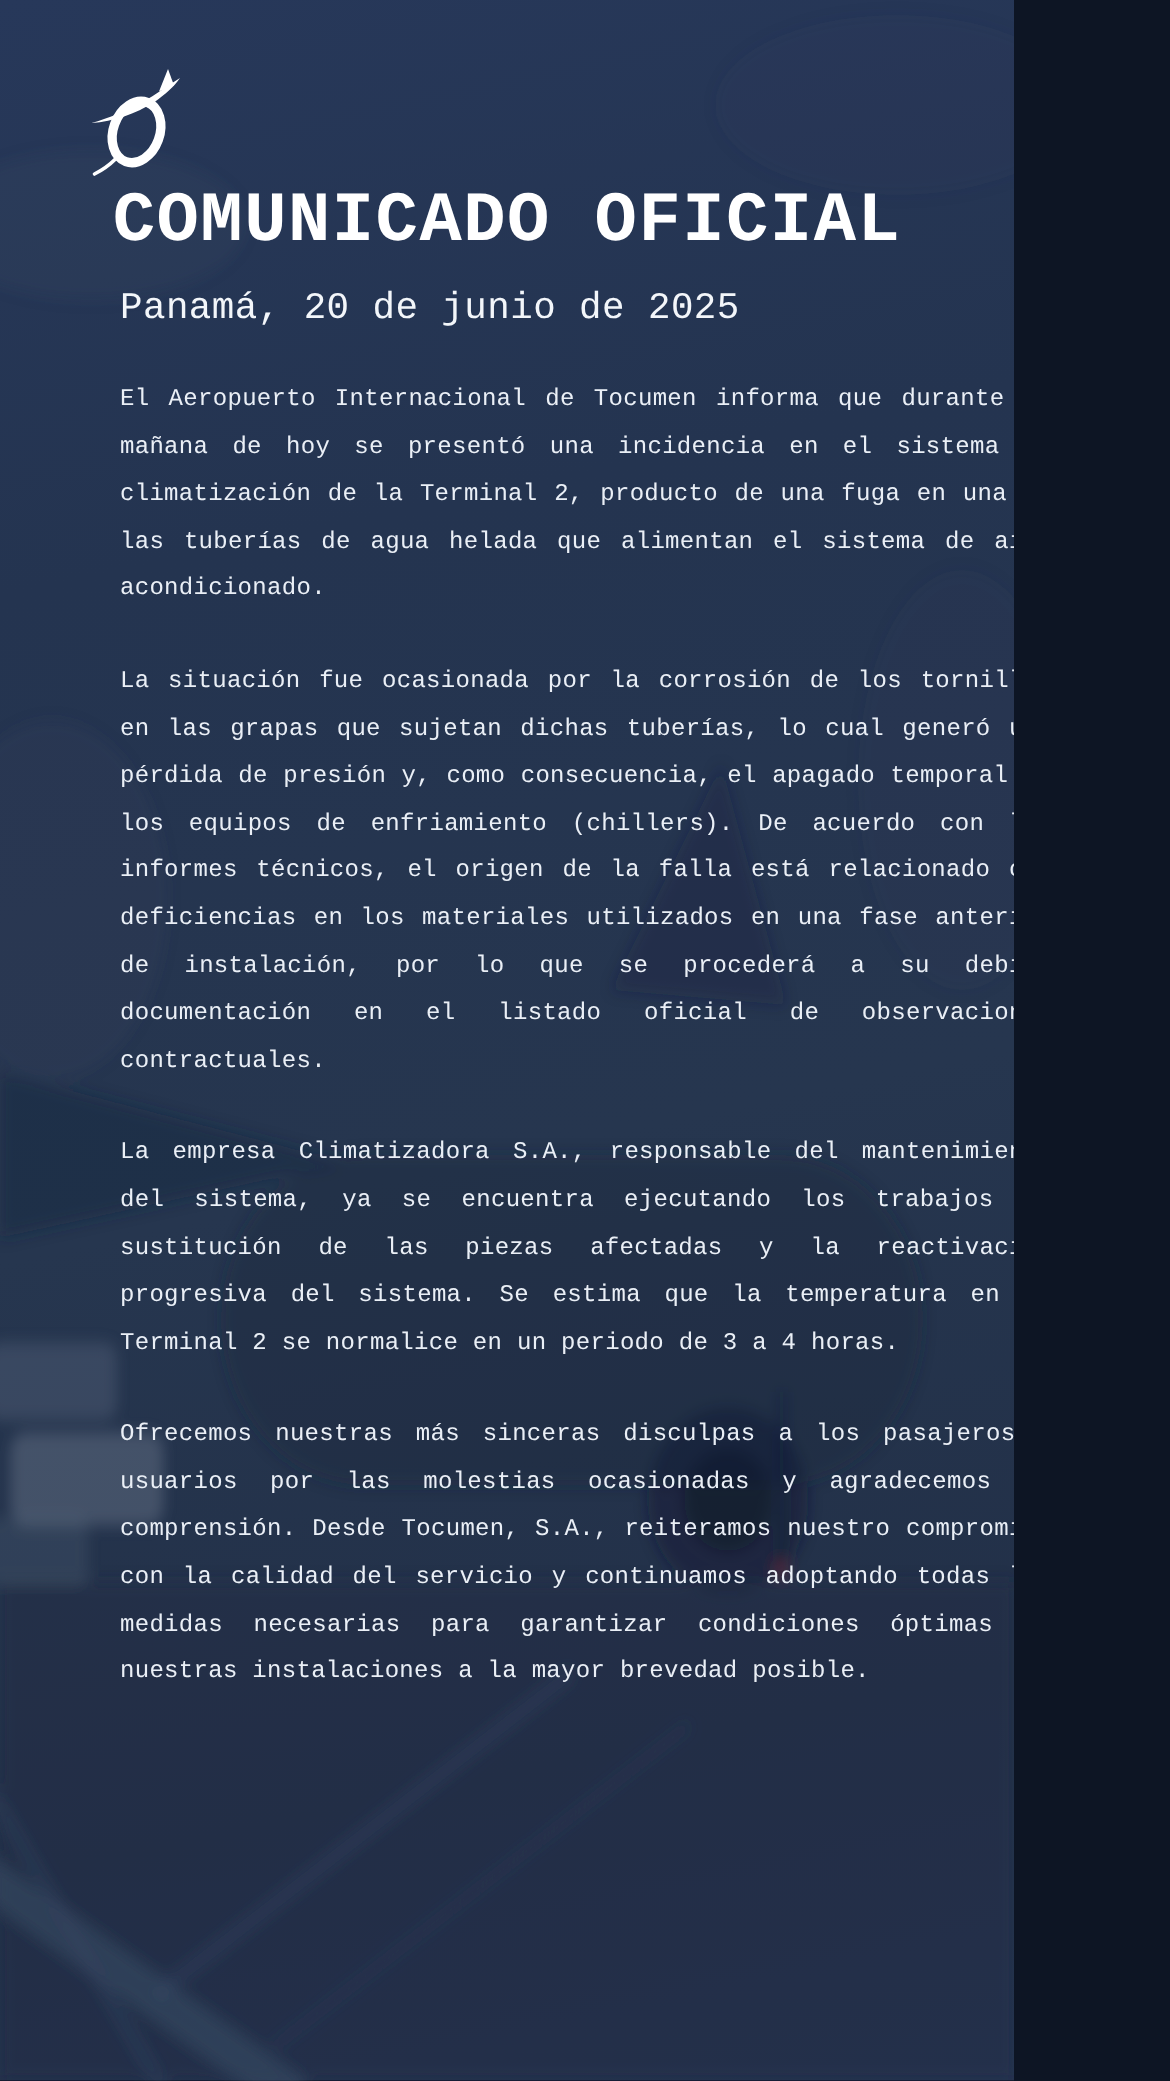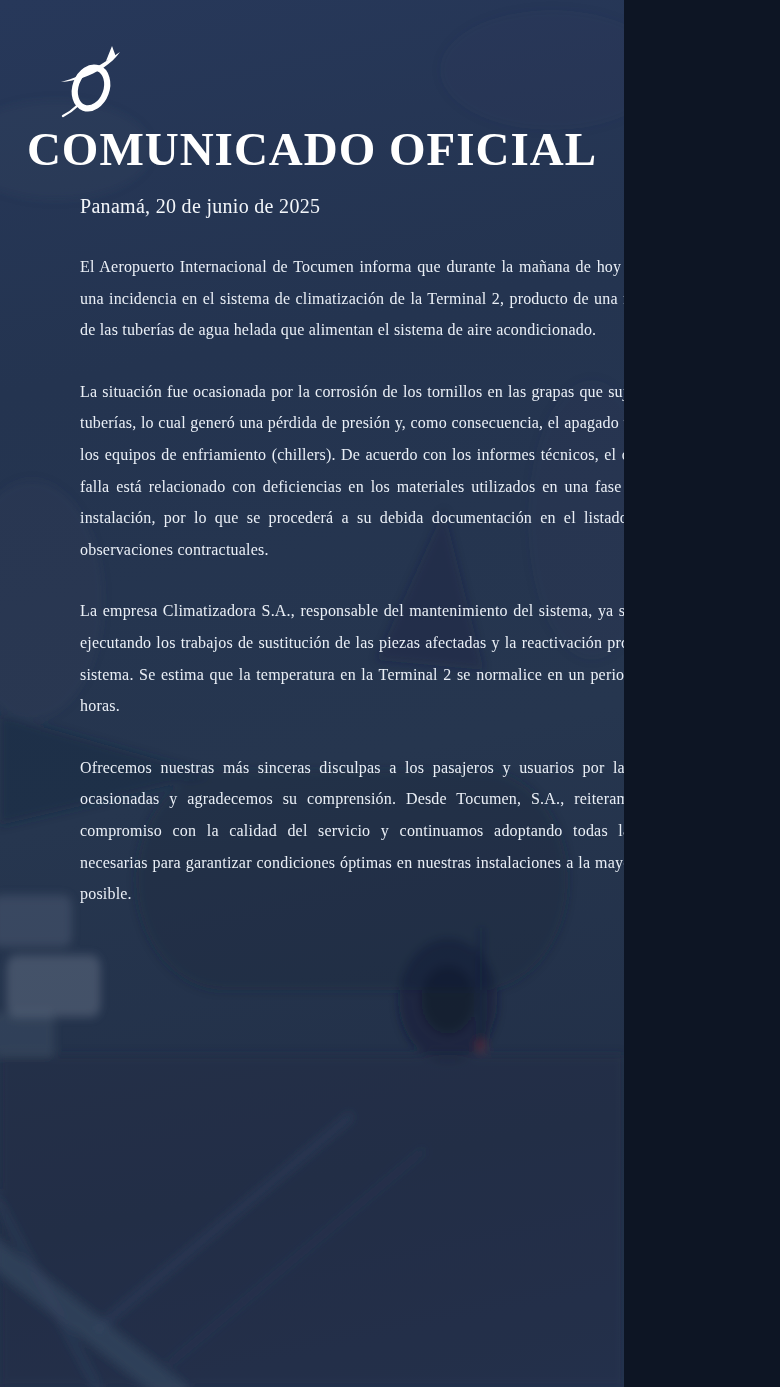--- a/index.html
+++ b/index.html
@@ -1,22 +1,22 @@
 <!DOCTYPE html>
 <html lang="es"><head>
 <meta charset="utf-8">
 <style>
   html, body { margin: 0; padding: 0; background: #0d1524; }
   .page {
     position: relative;
-    width: 624px;
+    width: 676px;
     height: 1387px;
     overflow: hidden;
     background: linear-gradient(168deg, #27385a 0%, #243450 26%, #26364f 55%, #223048 82%, #243350 100%);
-    font-family: Liberation Serif, serif;
+    font-family: Liberation Mono, monospace;
     -webkit-font-smoothing: antialiased;
   }
   .bg-photo {
     position: absolute;
     inset: 0;
     width: 100%;
     height: 100%;
     pointer-events: none;
   }
   .logo {
@@ -39,21 +39,21 @@
     font-weight: 700;
     letter-spacing: 1px;
     white-space: nowrap;
   }
   .dateline {
     position: absolute;
     left: 80px;
     top: 191px;
     margin: 0;
     color: #f3f6fa;
-    font-size: 20px;
+    font-size: 25px;
     line-height: 30px;
     font-weight: 400;
     letter-spacing: 0.3px;
   }
   .content {
     position: absolute;
     left: 80px;
     top: 251px;
     width: 622px;
   }

